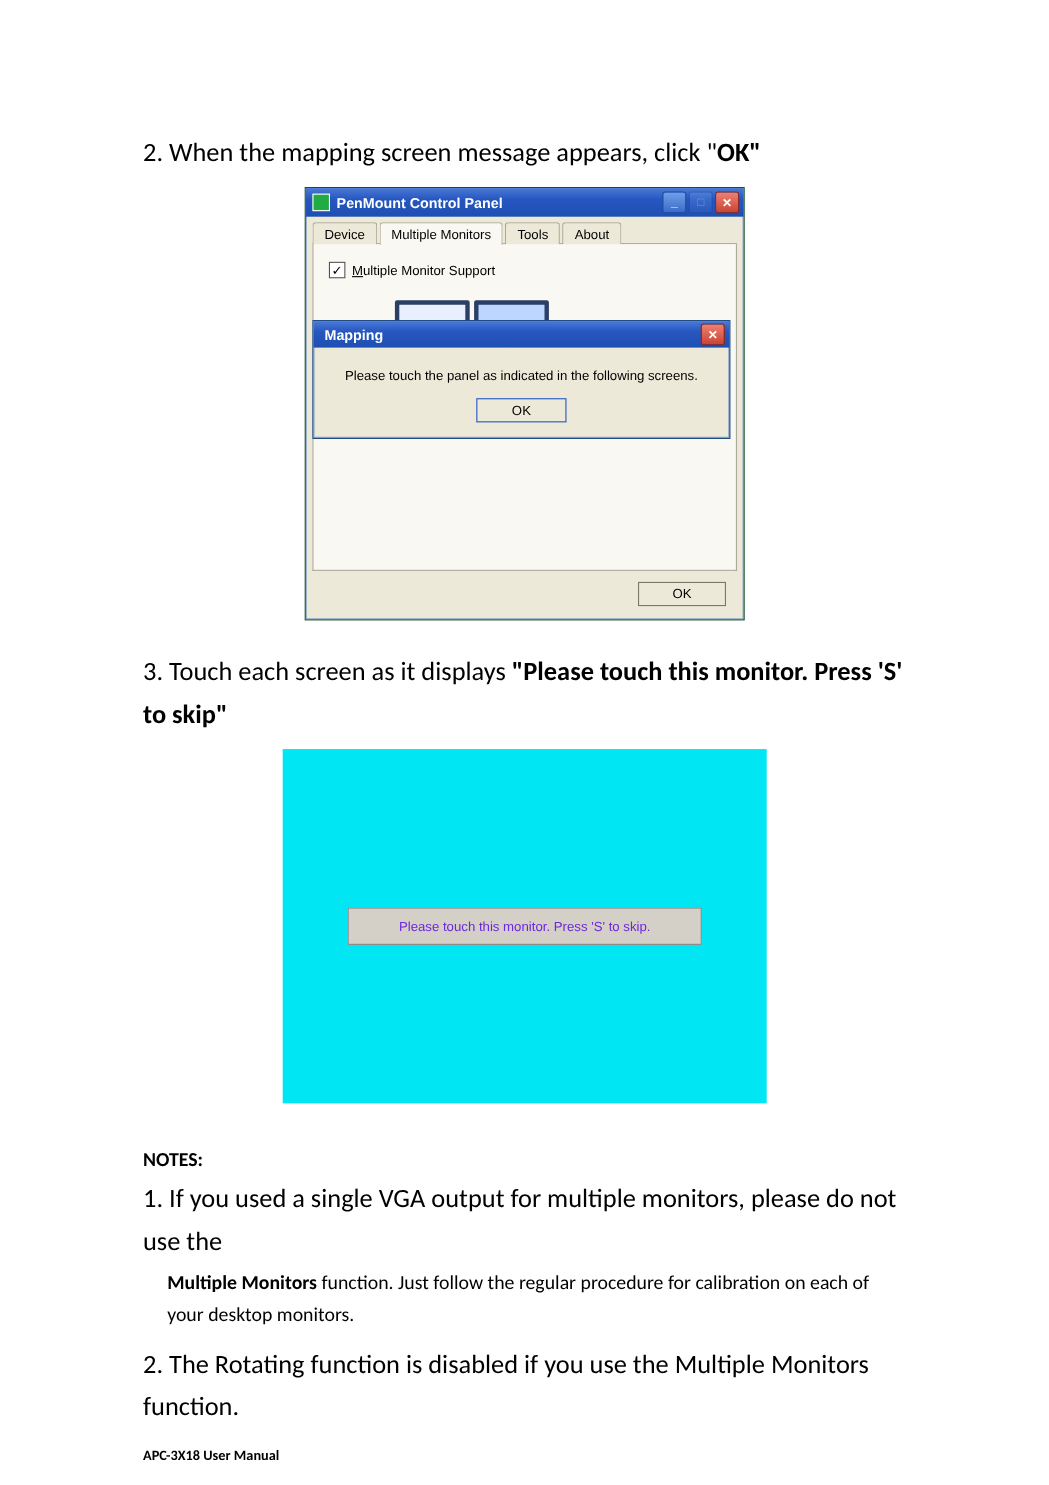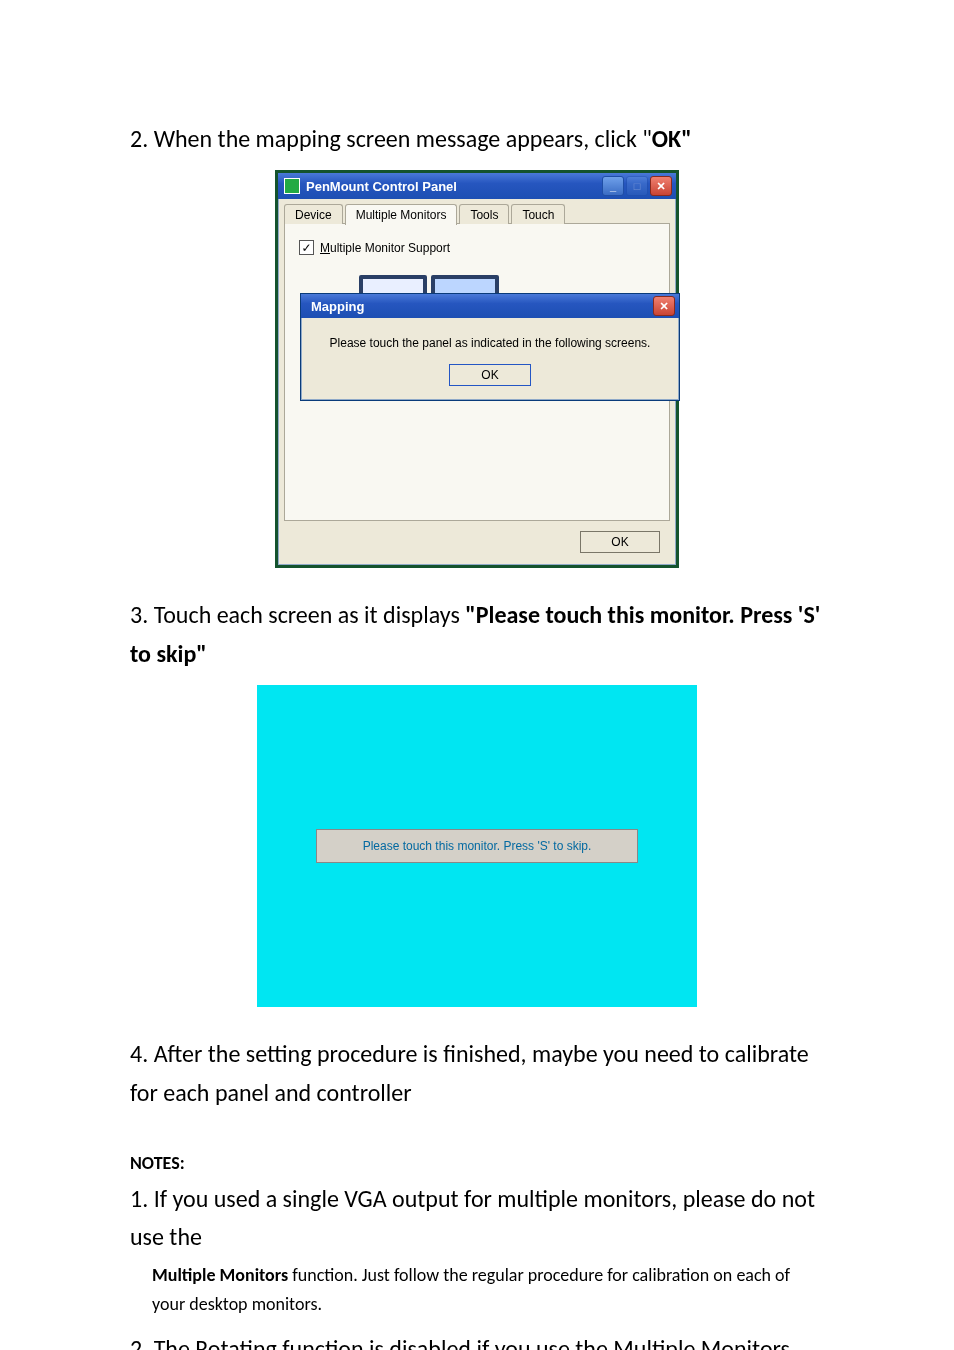--- a/index.html
+++ b/index.html
@@ -28,21 +28,21 @@
   .fig-wrap {
     display: flex;
     justify-content: center;
     margin: 6px 0 28px 0;
   }
 
   
   .pm-window {
     width: 398px;
     background: #EDE9D9;
-    border: 3px solid #14532d;
+    border: 1px solid #14532d;
     box-shadow: 0 0 0 1px #8fa9c8 inset;
     font-family: Tahoma, sans-serif;
     font-size: 12px;
     position: relative;
   }
   .pm-title-bar {
     height: 26px;
     background: linear-gradient(#4a79d8, #2656bf 40%, #1d4fb3);
     display: flex;
     align-items: center;
@@ -130,21 +130,21 @@
     display:flex; justify-content:flex-end; padding: 10px 10px 2px 10px;
   }
   .pm-ok-btn {
     width: 80px; height: 22px; border:1px solid #7a7668;
     background:#EDE9D9; font-size:12px;
   }
 
   
   .pm-modal {
     position:absolute;
-    left: 22px;
+    left: 6px;
     top: 120px;
     width: 378px;
     background:#EDE9D9;
     border: 1px solid #0A3B7A;
     box-shadow: 0 0 0 1px #8fa9c8 inset;
     z-index: 5;
   }
   .pm-modal .pm-title-bar { height: 24px; }
   .pm-modal-body {
     padding: 18px 12px 14px 12px;
@@ -168,21 +168,21 @@
     display:flex; align-items:center; justify-content:center;
     font-family: Tahoma, sans-serif;
   }
   .touch-msg {
     background: #D4D0C8;
     border: 1px solid #888;
     width: 320px;
     padding: 9px 0;
     text-align:center;
     font-size: 12px;
-    color:#0369a1;
+    color:#6d28d9;
   }
 
   
   .section-heading {
     font-weight: bold;
     font-size: 18px;
     margin-top: 40px;
     margin-bottom: 6px;
   }
   .footer-line {
@@ -216,21 +216,21 @@
           <div class="pm-win-btn close">
               <span>✕</span>
             </div>
         </div>
       </div>
       <div class="pm-body">
         <div class="pm-tabs">
           <div class="pm-tab"><span>Device</span></div>
           <div class="pm-tab active"><span>Multiple Monitors</span></div>
           <div class="pm-tab"><span>Tools</span></div>
-          <div class="pm-tab"><span>Touch</span></div>
+          <div class="pm-tab"><span>About</span></div>
         </div>
         <div class="pm-tab-content">
           <div class="pm-check-row">
             <div class="pm-checkbox">
                 <span>✓</span>
               </div>
             <span class="pm-check-label"><span class="u">M</span><span>ultiple Monitor Support</span></span>
           </div>
           <div class="pm-monitors">
             <div class="pm-mon"></div>
@@ -270,21 +270,20 @@
   </div>
 
   <div class="fig-wrap">
     <div class="touch-screen">
       <div class="touch-msg">
         <span>Please touch this monitor. Press 'S' to skip.</span>
       </div>
     </div>
   </div>
 
-  <div class="step" style="margin-top:20px;">4. After the setting procedure is finished, maybe you need to calibrate for each panel and controller</div>
 
   <div class="section-heading">NOTES:</div>
 
   <div class="step">1. If you used a single VGA output for multiple monitors, please do not use the</div>
   <div class="step-indent" style="margin-top:-8px;">
     <span class="bold">Multiple Monitors</span><span> function. Just follow the regular procedure for calibration on each of your desktop monitors.</span>
   </div>
 
   <div class="step" style="margin-top:8px;">2. The Rotating function is disabled if you use the Multiple Monitors function.</div>
 

